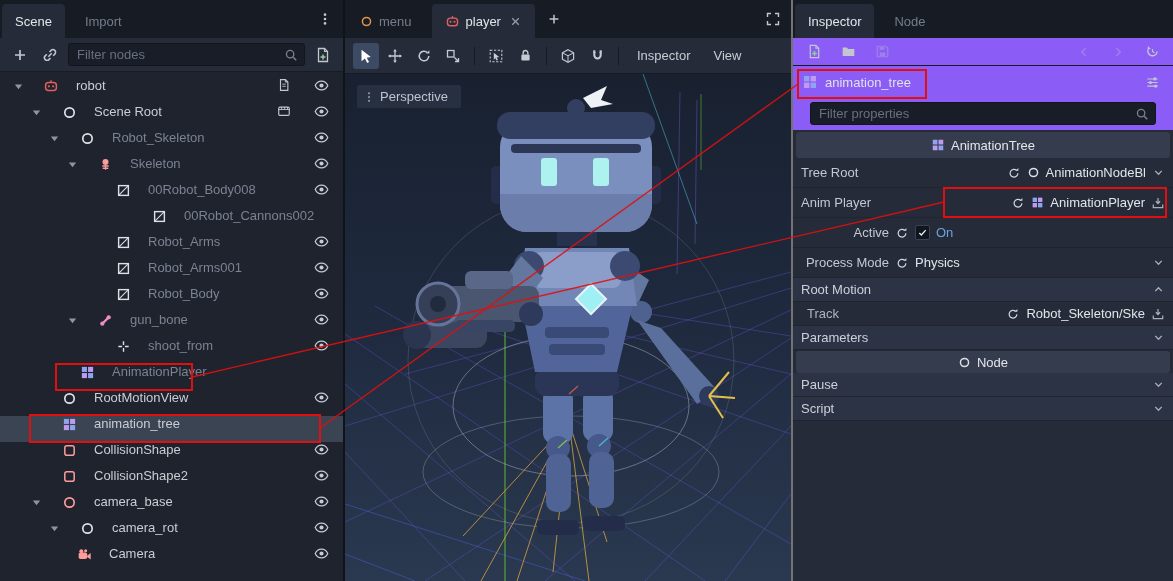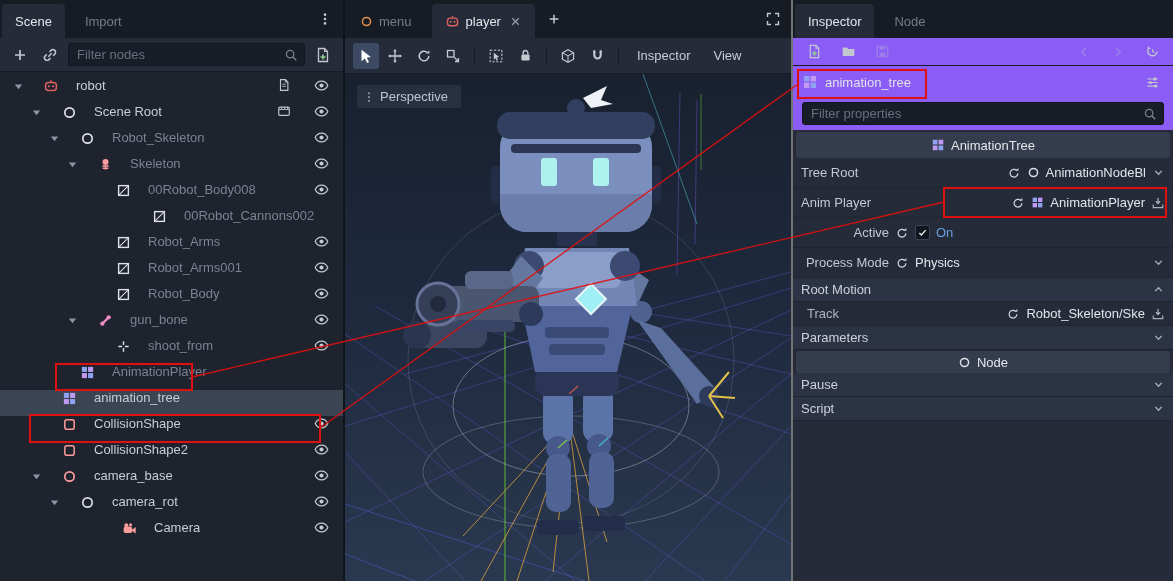--- a/index.html
+++ b/index.html
@@ -52,21 +52,21 @@
   .vp-canvas{flex:1;position:relative;background:#1c2536;overflow:hidden;}
   .vp-canvas .scene{position:absolute;inset:0;width:100%;height:100%;}
   .persp{position:absolute;left:12px;top:11px;display:flex;align-items:center;gap:5px;
     background:rgba(44,52,69,.78);padding:4px 13px 4px 6px;border-radius:2px;color:#bfc5cf;z-index:5;}
   .persp .dots{color:#8a91a0;}
 
   
   .insp-toolbar{height:28px;display:flex;align-items:center;gap:10px;padding:0 9px;border-bottom:1px solid #171b23;color:#c2c7cf;}
   .insp-object{height:32px;display:flex;align-items:center;gap:7px;padding:0 9px;}
   .objname{color:#e0e3e8;white-space:nowrap;}
-  .insp-filter{padding:4px 9px 5px;}
+  .insp-filter{padding:4px 17px 5px;}
   .insp-body{flex:1;background:#252b38;}
   .category{height:26px;margin:2px 3px 0;background:#353c4e;border-radius:3px;display:flex;align-items:center;justify-content:center;gap:6px;color:#e4e6ea;}
   .category.small{height:22px;margin-top:1px;}
   .prop{height:30px;display:flex;align-items:center;gap:6px;padding:0 8px;border-bottom:1px solid #20242f;text-align:right;}
   .prop.h24{height:24px;}
   .plabel{color:#c3c8d2;white-space:nowrap;}
   .plabel.fixw{width:88px;flex:none;}
   .plabel.indent{padding-left:6px;color:#aeb5c0;}
   .val{color:#e2e5ea;white-space:nowrap;}
   .val.on{color:#6aa1e0;}
@@ -489,20 +489,35 @@
       <div class="trow dim" style="padding-left:46px">
         <span class="arrow"></span>
         <span class="nico">
             <svg class="ic" width="15" height="15">
               <use href="#i-anim"></use>
             </svg>
           </span>
         <span class="lbl">AnimationPlayer</span>
         <span class="flex1"></span>
       </div>
+      <div class="trow" style="padding-left:28px">
+        <span class="arrow"></span>
+        <span class="nico c-white">
+            <svg class="ic" width="15" height="15">
+              <use href="#i-circle"></use>
+            </svg>
+          </span>
+        <span class="lbl">RootMotionView</span>
+        <span class="flex1"></span>
+        <span class="eye">
+            <svg class="ic" width="15" height="15">
+              <use href="#i-eye"></use>
+            </svg>
+          </span>
+      </div>
       <div class="trow selected" style="padding-left:28px">
         <span class="arrow"></span>
         <span class="nico">
             <svg class="ic" width="15" height="15">
               <use href="#i-anim"></use>
             </svg>
           </span>
         <span class="lbl">animation_tree</span>
         <span class="flex1"></span>
       </div>
@@ -567,21 +582,21 @@
             </svg>
           </span>
         <span class="lbl">camera_rot</span>
         <span class="flex1"></span>
         <span class="eye">
             <svg class="ic" width="15" height="15">
               <use href="#i-eye"></use>
             </svg>
           </span>
       </div>
-      <div class="trow" style="padding-left:88px">
+      <div class="trow" style="padding-left:43px">
         <span class="arrow"></span>
         <span class="nico c-salmon">
             <svg class="ic" width="15" height="15">
               <use href="#i-camera"></use>
             </svg>
           </span>
         <span class="lbl">Camera</span>
         <span class="flex1"></span>
         <span class="eye">
             <svg class="ic" width="15" height="15">

